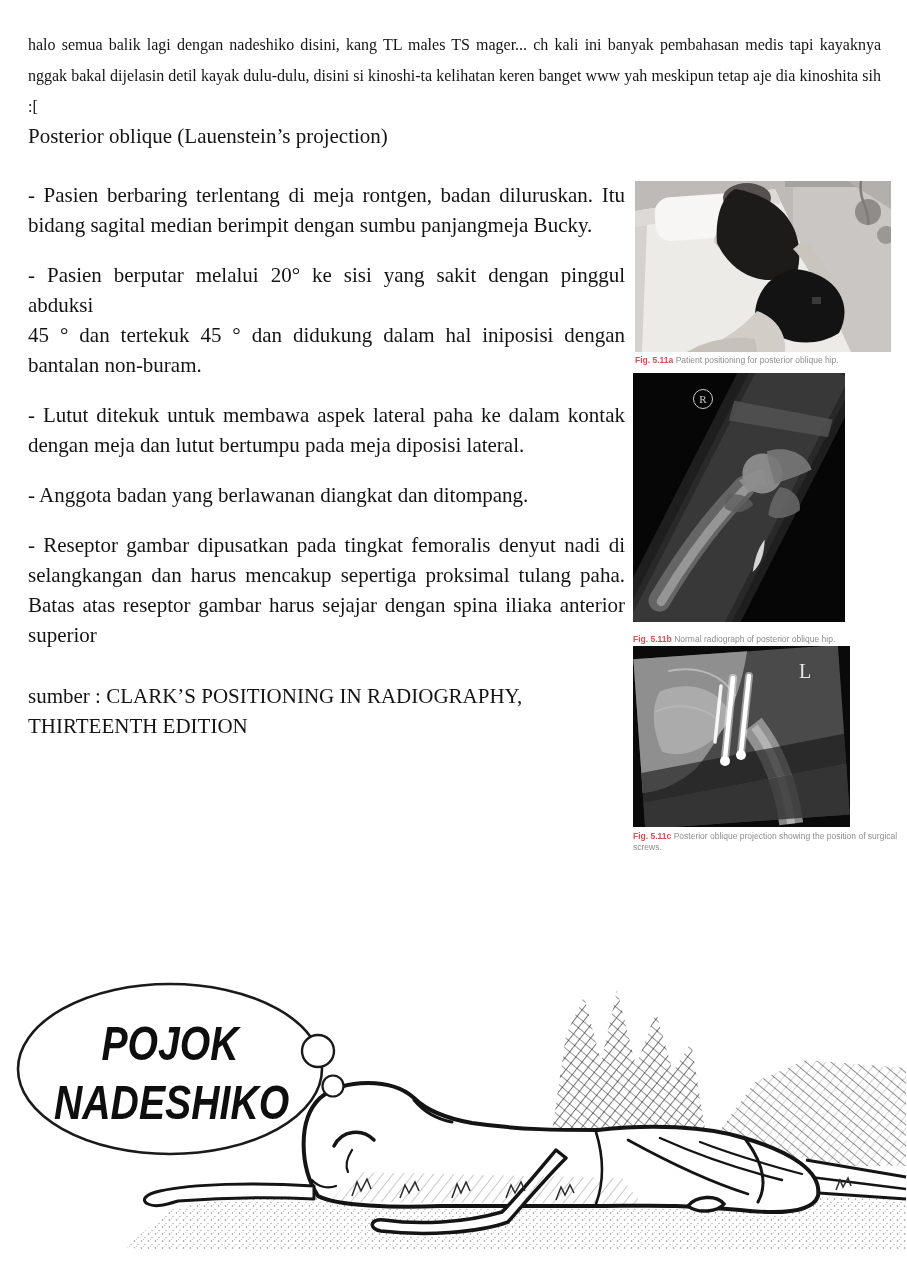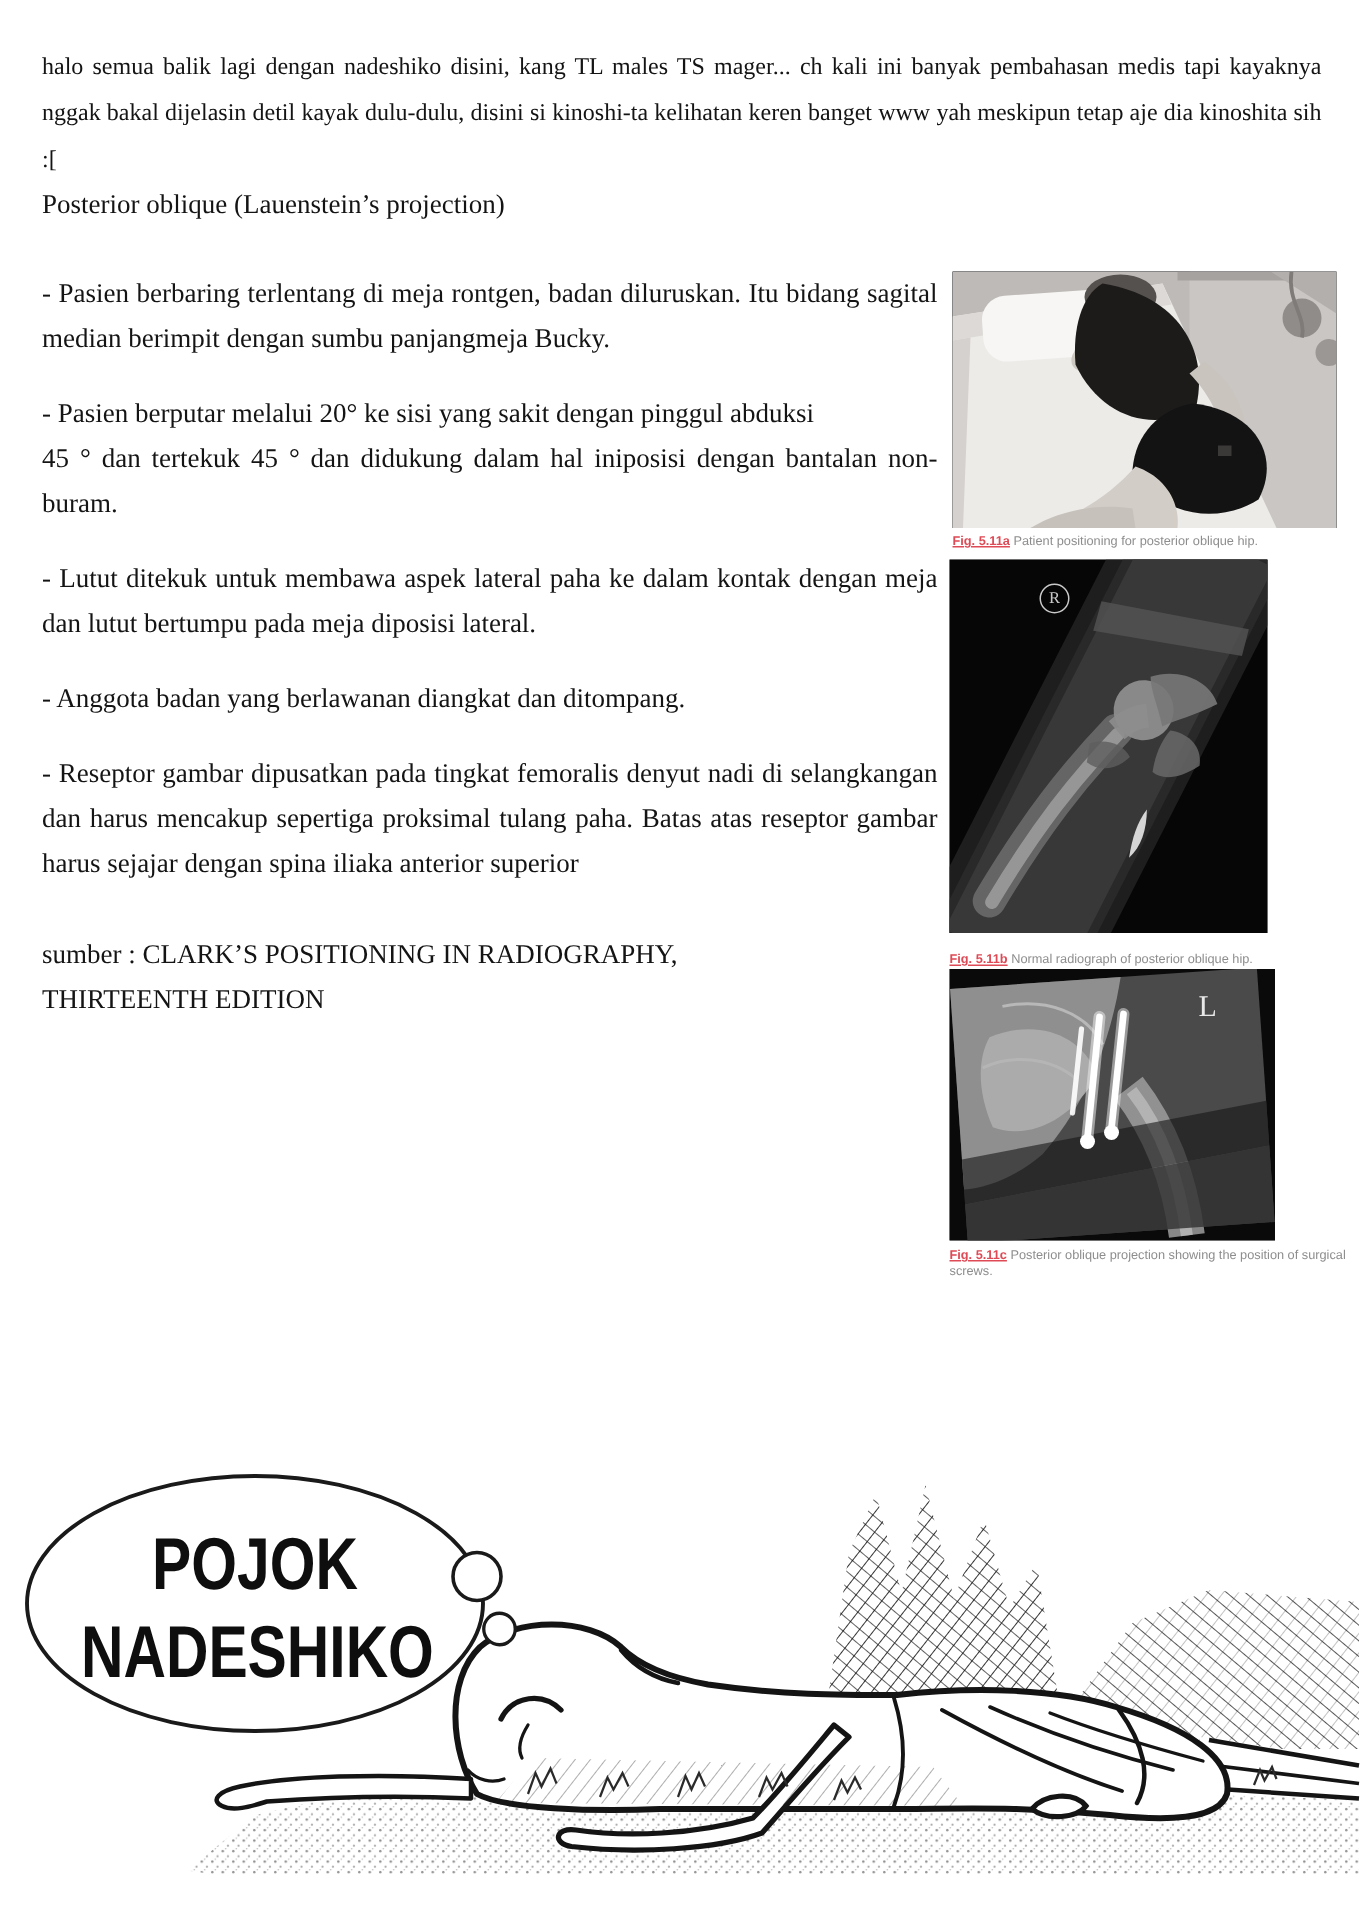--- a/index.html
+++ b/index.html
@@ -6,32 +6,32 @@
   body{
     width:907px;height:1276px;position:relative;background:#ffffff;overflow:hidden;
     font-family:"Liberation Serif",serif;color:#141414;
   }
   .abs{position:absolute;}
   
   .intro{
     left:28px;top:29px;width:853px;
     font-size:16px;line-height:31px;text-align:justify;
   }
-  .leftcol{left:28px;top:121px;width:597px;font-size:18px;line-height:30px;}
+  .leftcol{left:28px;top:121px;width:597px;font-size:21px;line-height:30px;}
   .heading{margin:0 0 29px 0;}
   .para{margin:0 0 20px 0;text-align:justify;}
   .para .pline{text-align:justify;}
   .source{margin-top:31px;}
   
   .fig{overflow:hidden;background:#000;}
   .fig svg{display:block;width:100%;height:100%;}
   .caption{
     font-family:"Liberation Sans",sans-serif;font-size:8.5px;line-height:11px;color:#8d8d8d;
   }
-  .caption .figlabel{color:#de4a55;font-weight:700;text-decoration:underline;}
+  .caption .figlabel{color:#de4a55;font-weight:700;}
   .marker-circle{
     position:absolute;border:1.5px solid #c9c9c9;border-radius:50%;
     width:18px;height:18px;display:flex;align-items:center;justify-content:center;
     color:#c9c9c9;font:11px "Liberation Serif",serif;
   }
   .marker-letter{
     position:absolute;color:#e8e8e8;font:20px "Liberation Serif",serif;
   }
   
   .bubble-text{
@@ -229,16 +229,16 @@
     </g>
   </g>
 
   <g>
     <ellipse cx="170" cy="1069" rx="152" ry="85" fill="#ffffff" stroke="#1a1a1a" stroke-width="2.6"></ellipse>
     <circle cx="318" cy="1051" r="16" fill="#ffffff" stroke="#1a1a1a" stroke-width="2.4"></circle>
     <circle cx="333" cy="1086" r="10.5" fill="#ffffff" stroke="#1a1a1a" stroke-width="2.2"></circle>
   </g>
 </svg>
 
-<div class="bubble-text" style="left:25px;top:1014px;width:290px;">
+<div class="bubble-text" style="left:25px;top:1014px;width:290px;font-style:italic;">
   <div>POJOK</div>
   <div>NADESHIKO</div>
 </div>
 
 </body></html>

